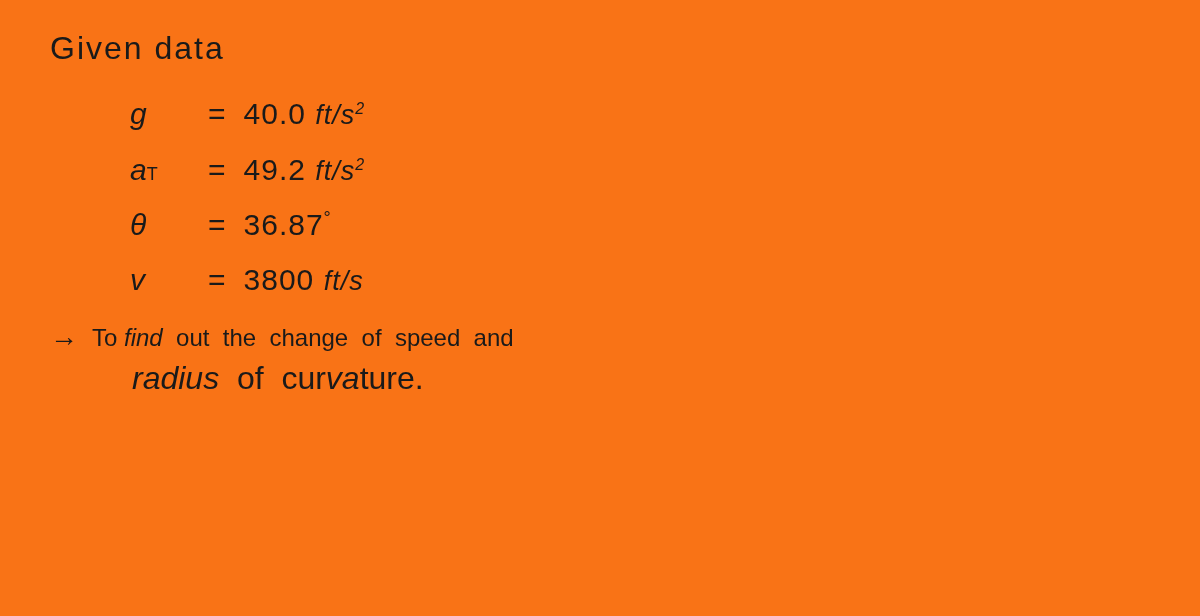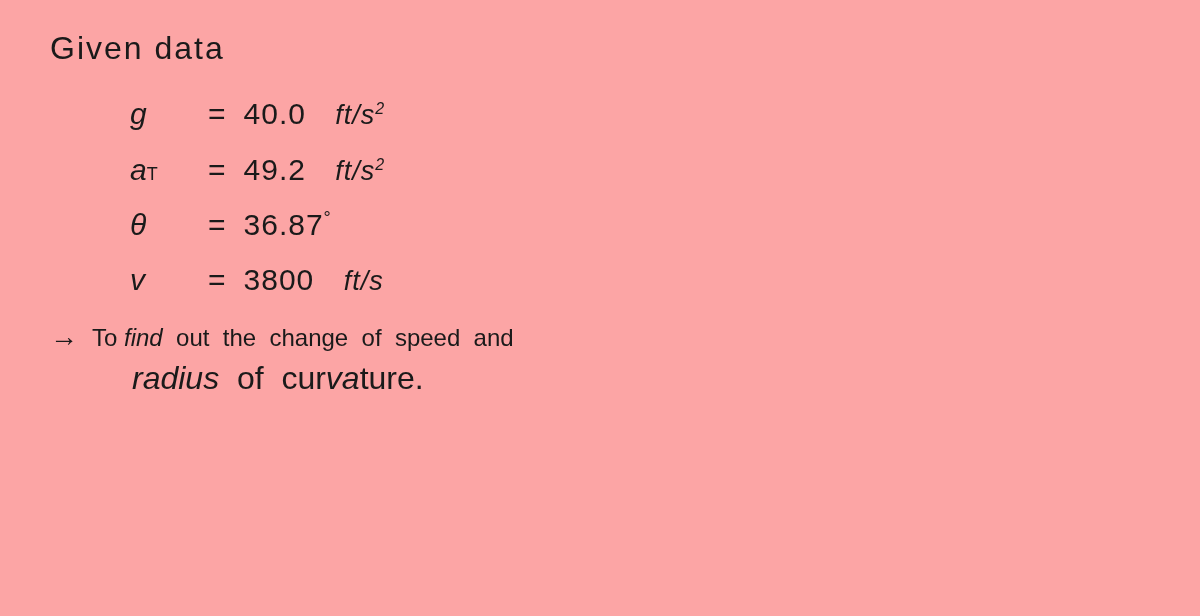--- a/index.html
+++ b/index.html
@@ -13,21 +13,21 @@
       height: 616px;
       background: #ffffff;
       font-family: 'Segoe UI', sans-serif;
       overflow: hidden;
       position: relative;
     }
 
     .page-content {
       width: 1200px;
       height: 616px;
-      background: #fca5a5;
+      background: #f97316;
       position: relative;
       padding: 30px 50px;
     }
 
     .handwritten {
       font-family: 'Segoe Print', 'Comic Sans MS', cursive, sans-serif;
       color: #1a1a1a;
     }
 
     .title {
@@ -72,21 +72,21 @@
       letter-spacing: 1px;
     }
 
     sup.deg {
       font-size: 18px;
       vertical-align: super;
     }
 
     
     .unit-inline {
-      margin-left: 20px;
+      margin-left: 0;
       font-style: italic;
       font-size: 27px;
     }
 
     .unit-inline sup {
       font-size: 16px;
     }
 
     .arrow-line {
       display: flex;

